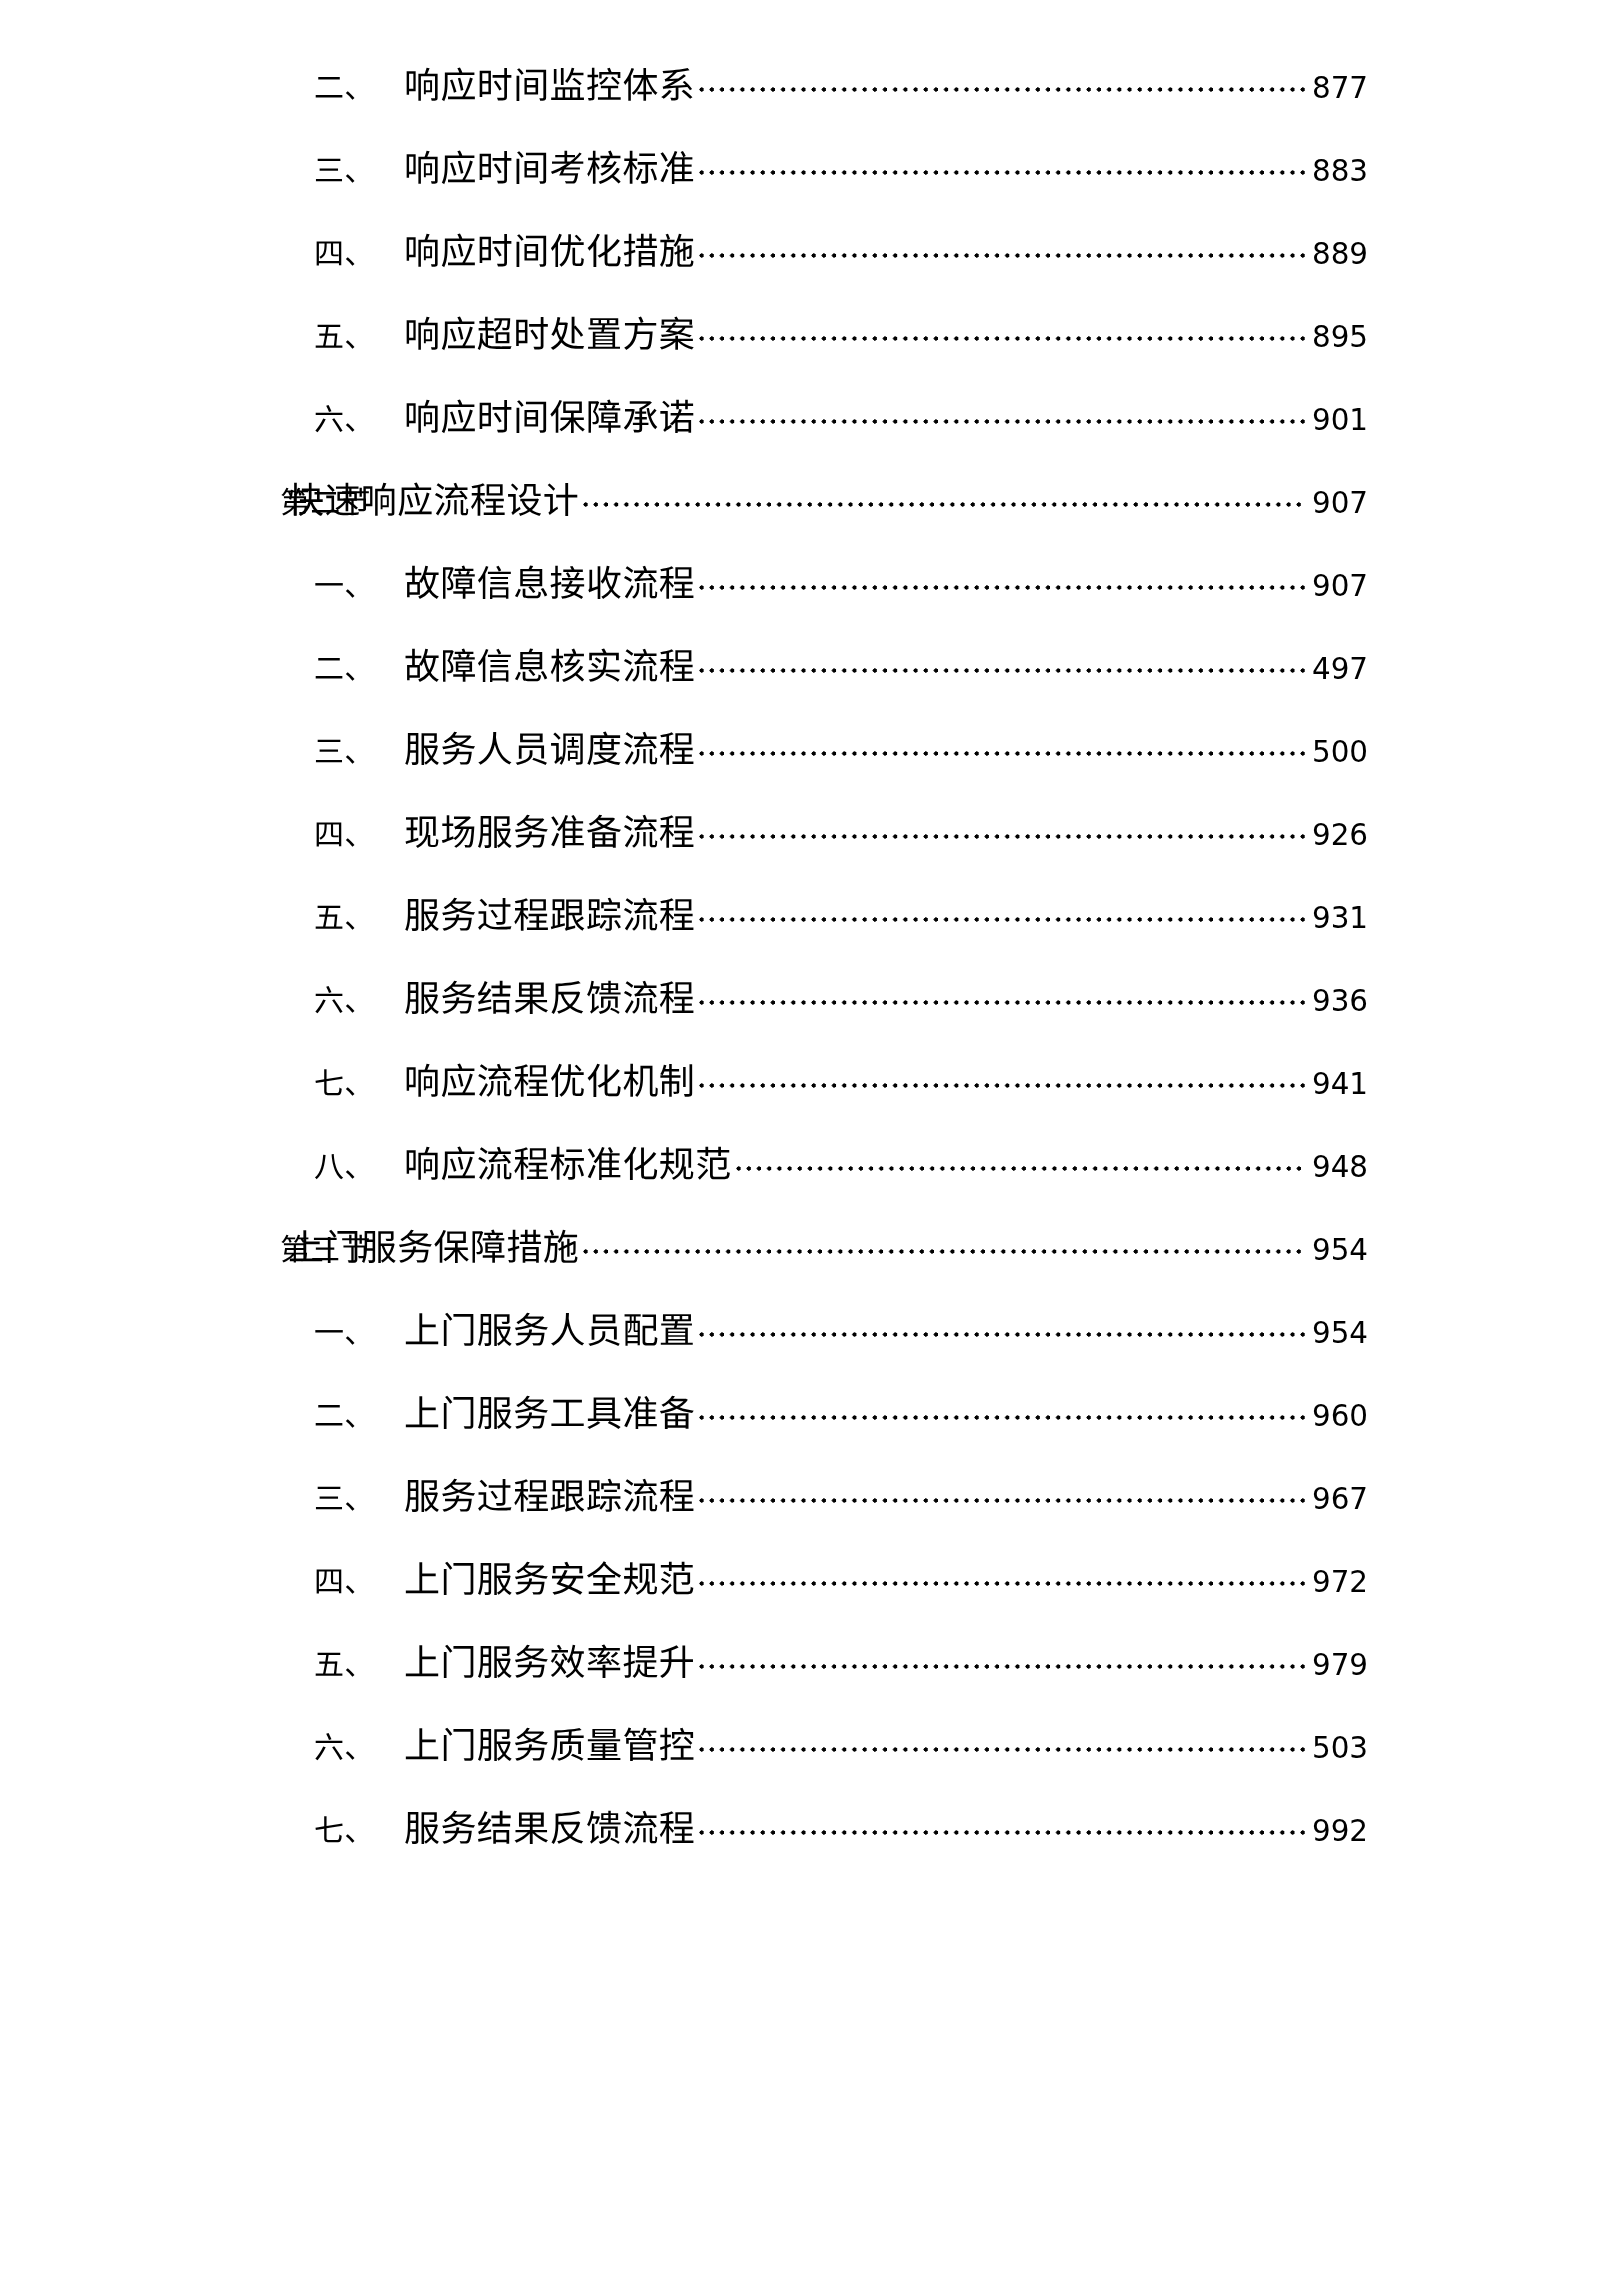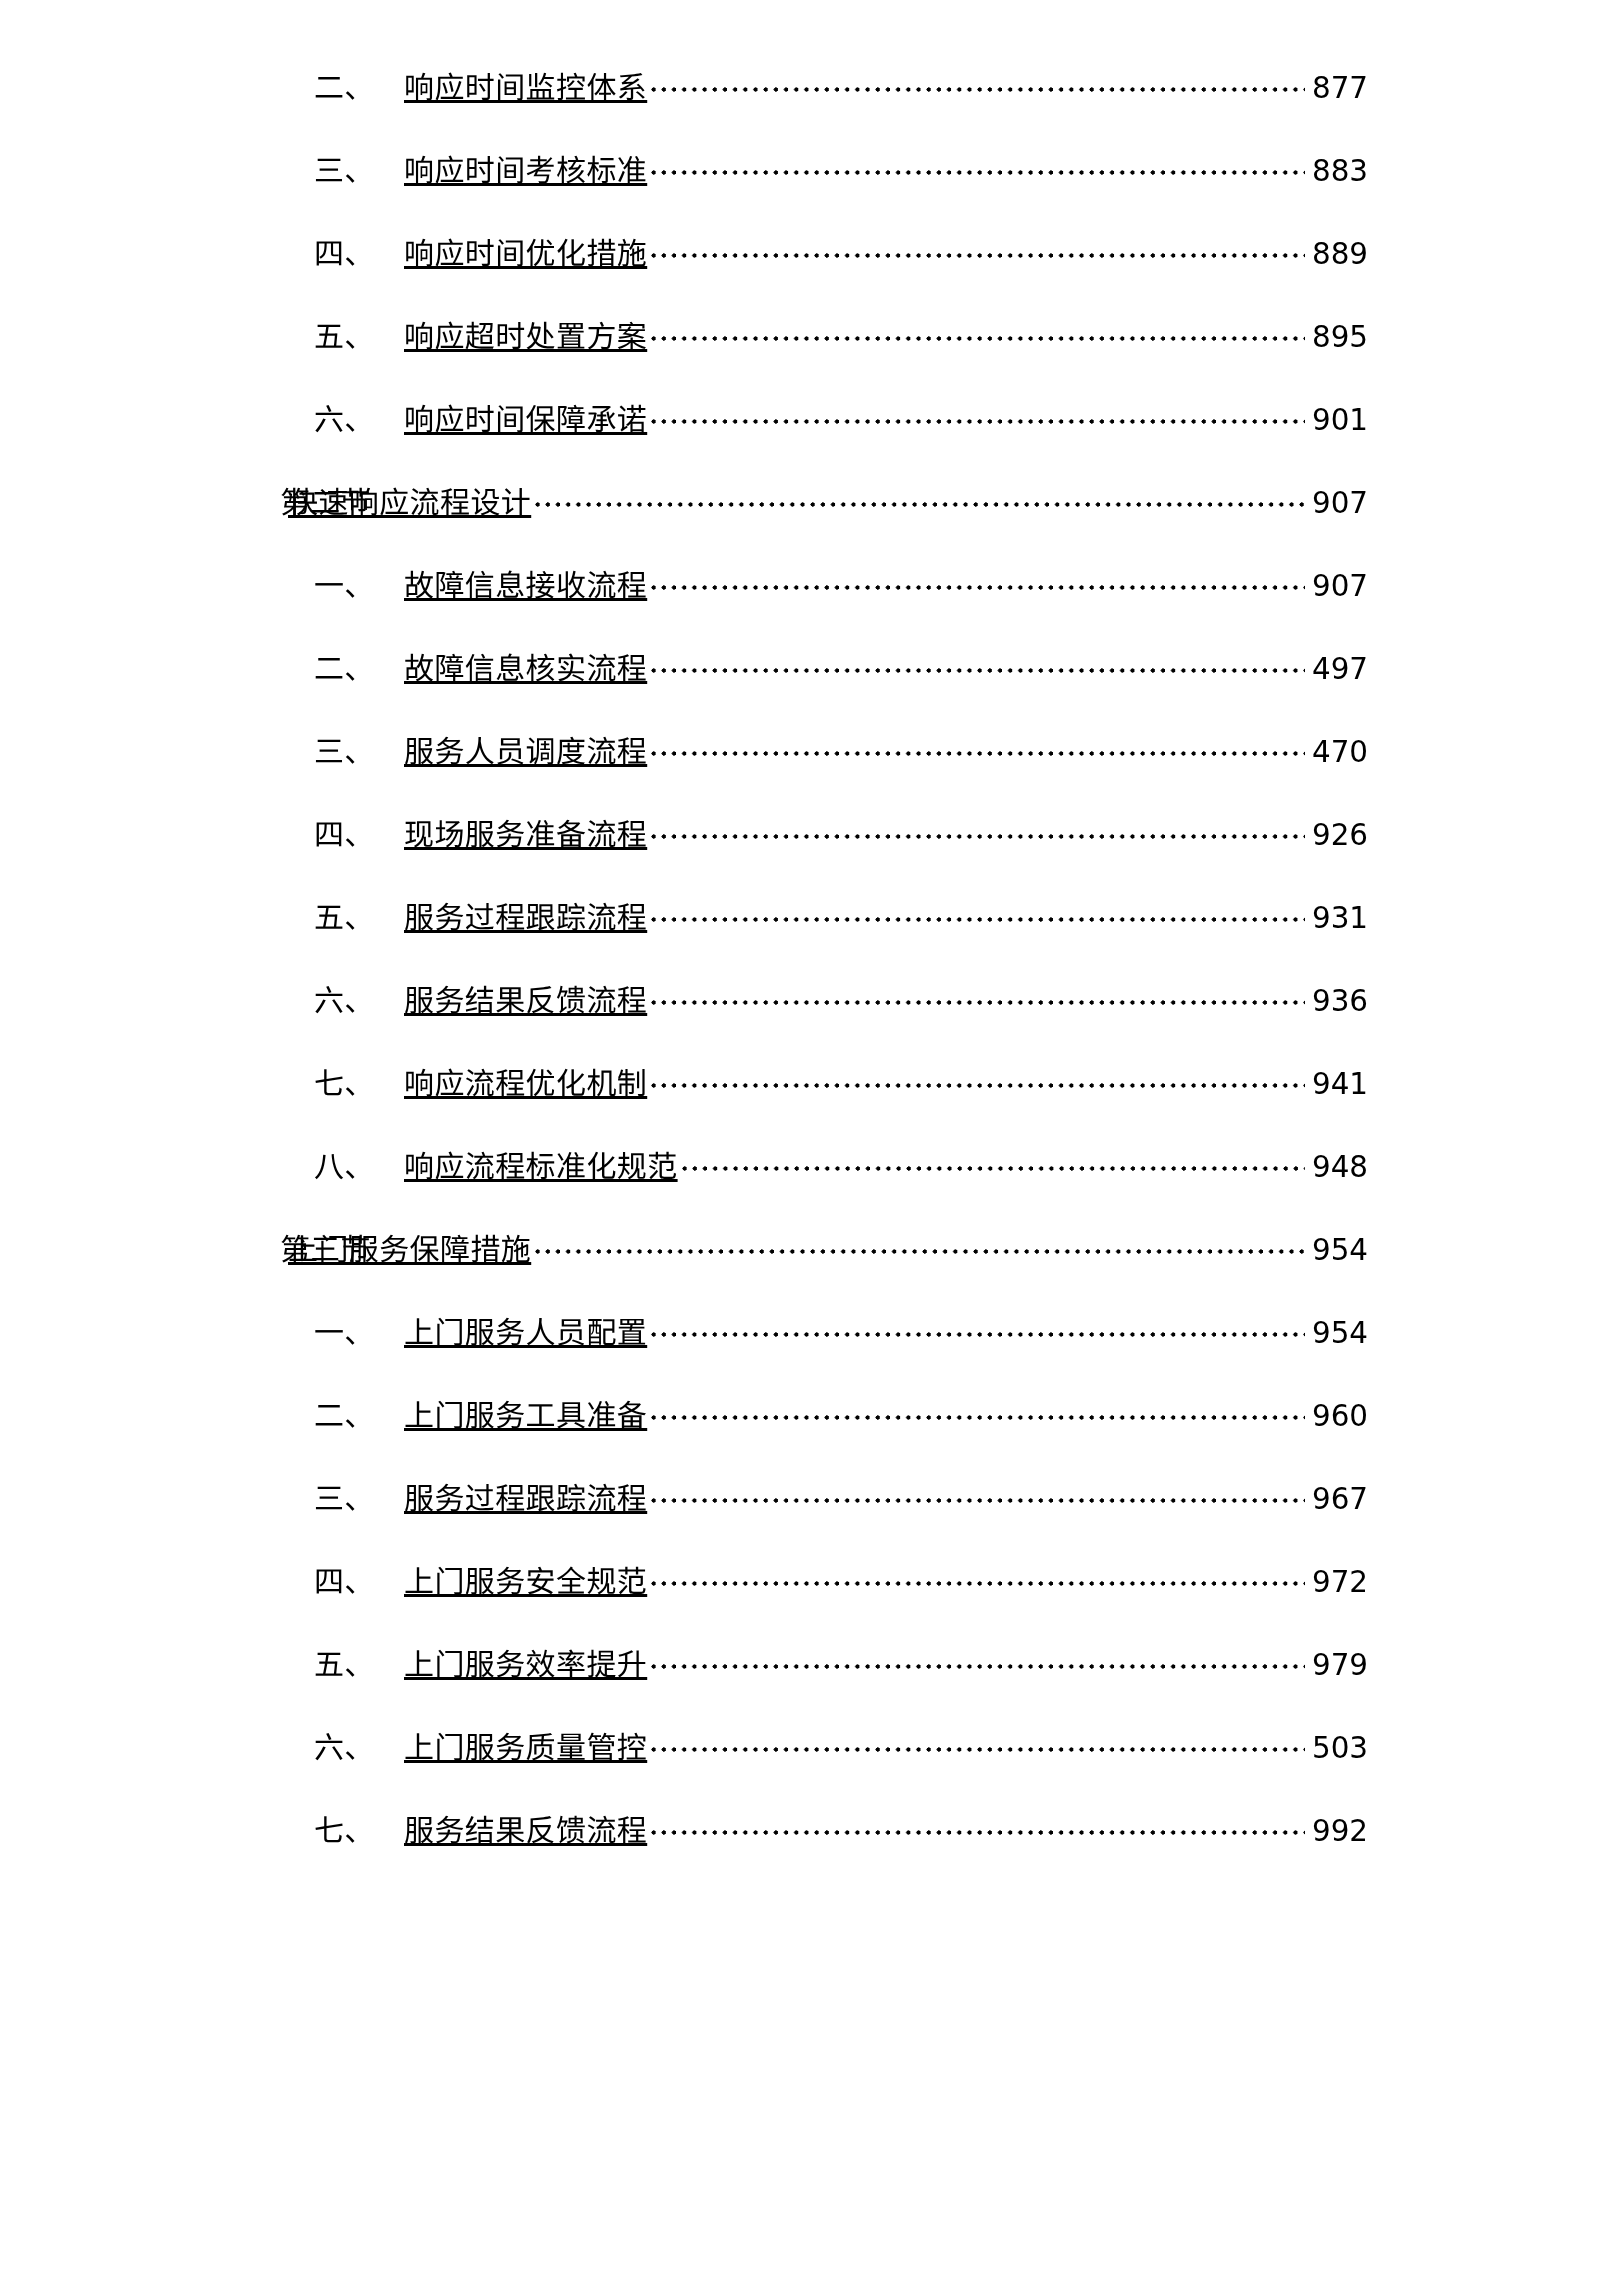--- a/index.html
+++ b/index.html
@@ -48,24 +48,23 @@
   .label {
     flex: 0 0 auto;
     font-size: 30px;
     line-height: 1;
     letter-spacing: 0.3px;
   }
 
   
   .title {
     flex: 0 0 auto;
-    font-size: 30px;
+    font-size: 36px;
     line-height: 1;
     letter-spacing: 0.4px;
-    text-decoration: underline;
   }
 
   
   .leader {
     flex: 1 1 auto;
     position: relative;
     height: 30px;
     margin: 0 1.3px 0 3.9px;
     overflow: hidden;
   }
@@ -164,21 +163,21 @@
       <div class="toc-row row-entry">
         <span class="label">二、</span>
         <span class="title">故障信息核实流程</span>
         <span class="leader"></span>
         <span class="pageno">497</span>
       </div>
       <div class="toc-row row-entry">
         <span class="label">三、</span>
         <span class="title">服务人员调度流程</span>
         <span class="leader"></span>
-        <span class="pageno">470</span>
+        <span class="pageno">500</span>
       </div>
       <div class="toc-row row-entry">
         <span class="label">四、</span>
         <span class="title">现场服务准备流程</span>
         <span class="leader"></span>
         <span class="pageno">926</span>
       </div>
       <div class="toc-row row-entry">
         <span class="label">五、</span>
         <span class="title">服务过程跟踪流程</span>

